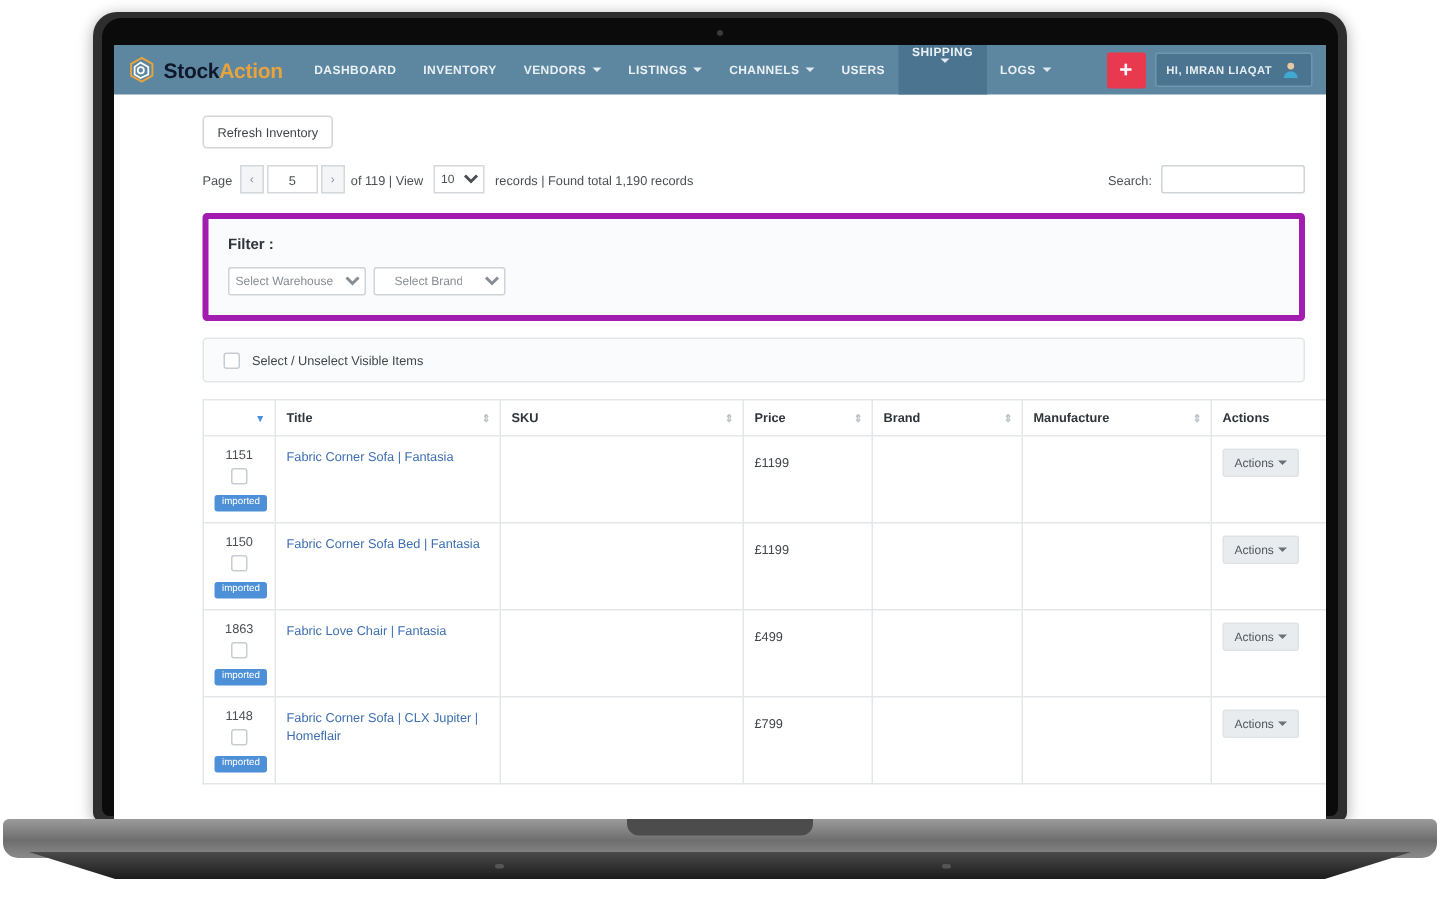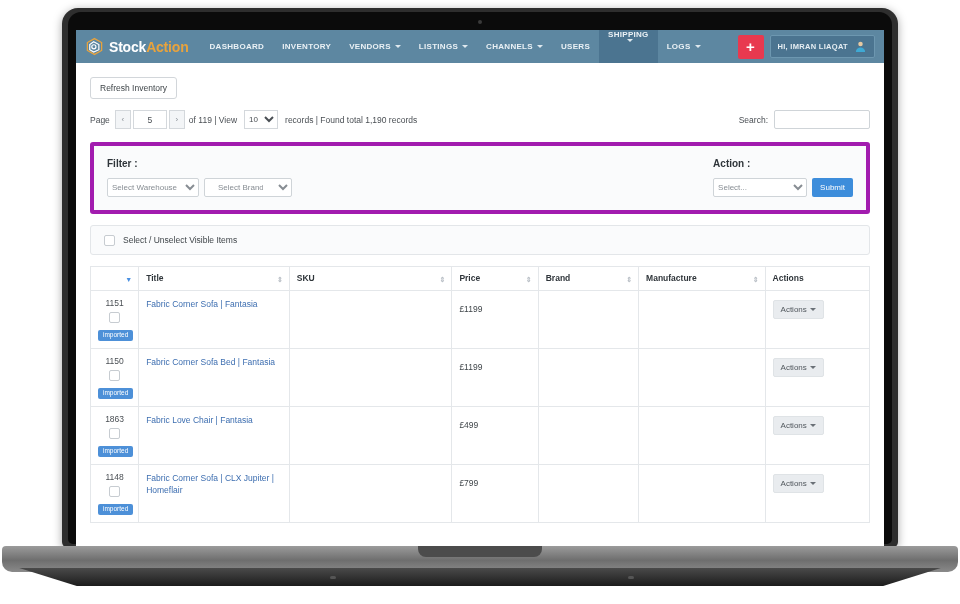--- a/index.html
+++ b/index.html
@@ -84,21 +84,21 @@
   .brand {
     display: flex; align-items: center;
     padding: 0 12px 0 9px;
     gap: 5px;
   }
   .brand-mark { width: 19px; height: 19px; display:block; }
   .brand-text {
     font-size: 14px; font-weight: bold; letter-spacing: -0.2px;
     white-space: nowrap;
   }
-  .brand-text .b1 { color: #ffffff; margin-top: 15px; }
+  .brand-text .b1 { color: #0f172a; margin-top: 15px; }
   .brand-text .b2 { color: #e8a33d; }
 
   .nav-items { display: flex; align-items: stretch; }
   .nav-item {
     display: flex; align-items: center;
     padding: 0 9px;
     color: #eaf1f5;
     font-size: 8px;
     font-weight: bold;
     letter-spacing: 0.3px;
@@ -140,20 +140,21 @@
     cursor: pointer;
   }
   .avatar-ico { width: 13px; height: 13px; display:block; }
 
   
   .page {
     background: #ffffff;
     padding: 0 14px;
     height: 485px;
     box-sizing: border-box;
+    margin-left: 45px;
   }
   .toolbar-row { padding-top: 14px; }
   .btn-refresh {
     display: inline-block;
     border: 1px solid #d2d6da;
     background: #fff;
     border-radius: 3px;
     padding: 5px 9px;
     font-size: 8.5px;
     color: #3f4549;
@@ -464,29 +465,20 @@
           <div class="row-inline">
             <select class="sel warehouse">
               <option>Select Warehouse</option>
             </select>
             <select class="sel brand">
               <option>Select Brand</option>
             </select>
           </div>
         </div>
 
-        <div class="panel-col right">
-          <div class="panel-title">Action :</div>
-          <div class="row-inline">
-            <select class="sel action">
-              <option>Select...</option>
-            </select>
-            <button class="btn-submit">Submit</button>
-          </div>
-        </div>
       </div>
 
       <div class="selectbar">
         <div class="cb"></div>
         <span>Select / Unselect Visible Items</span>
       </div>
 
       <div class="tbl-wrap">
         <table class="grid">
           <colgroup>

